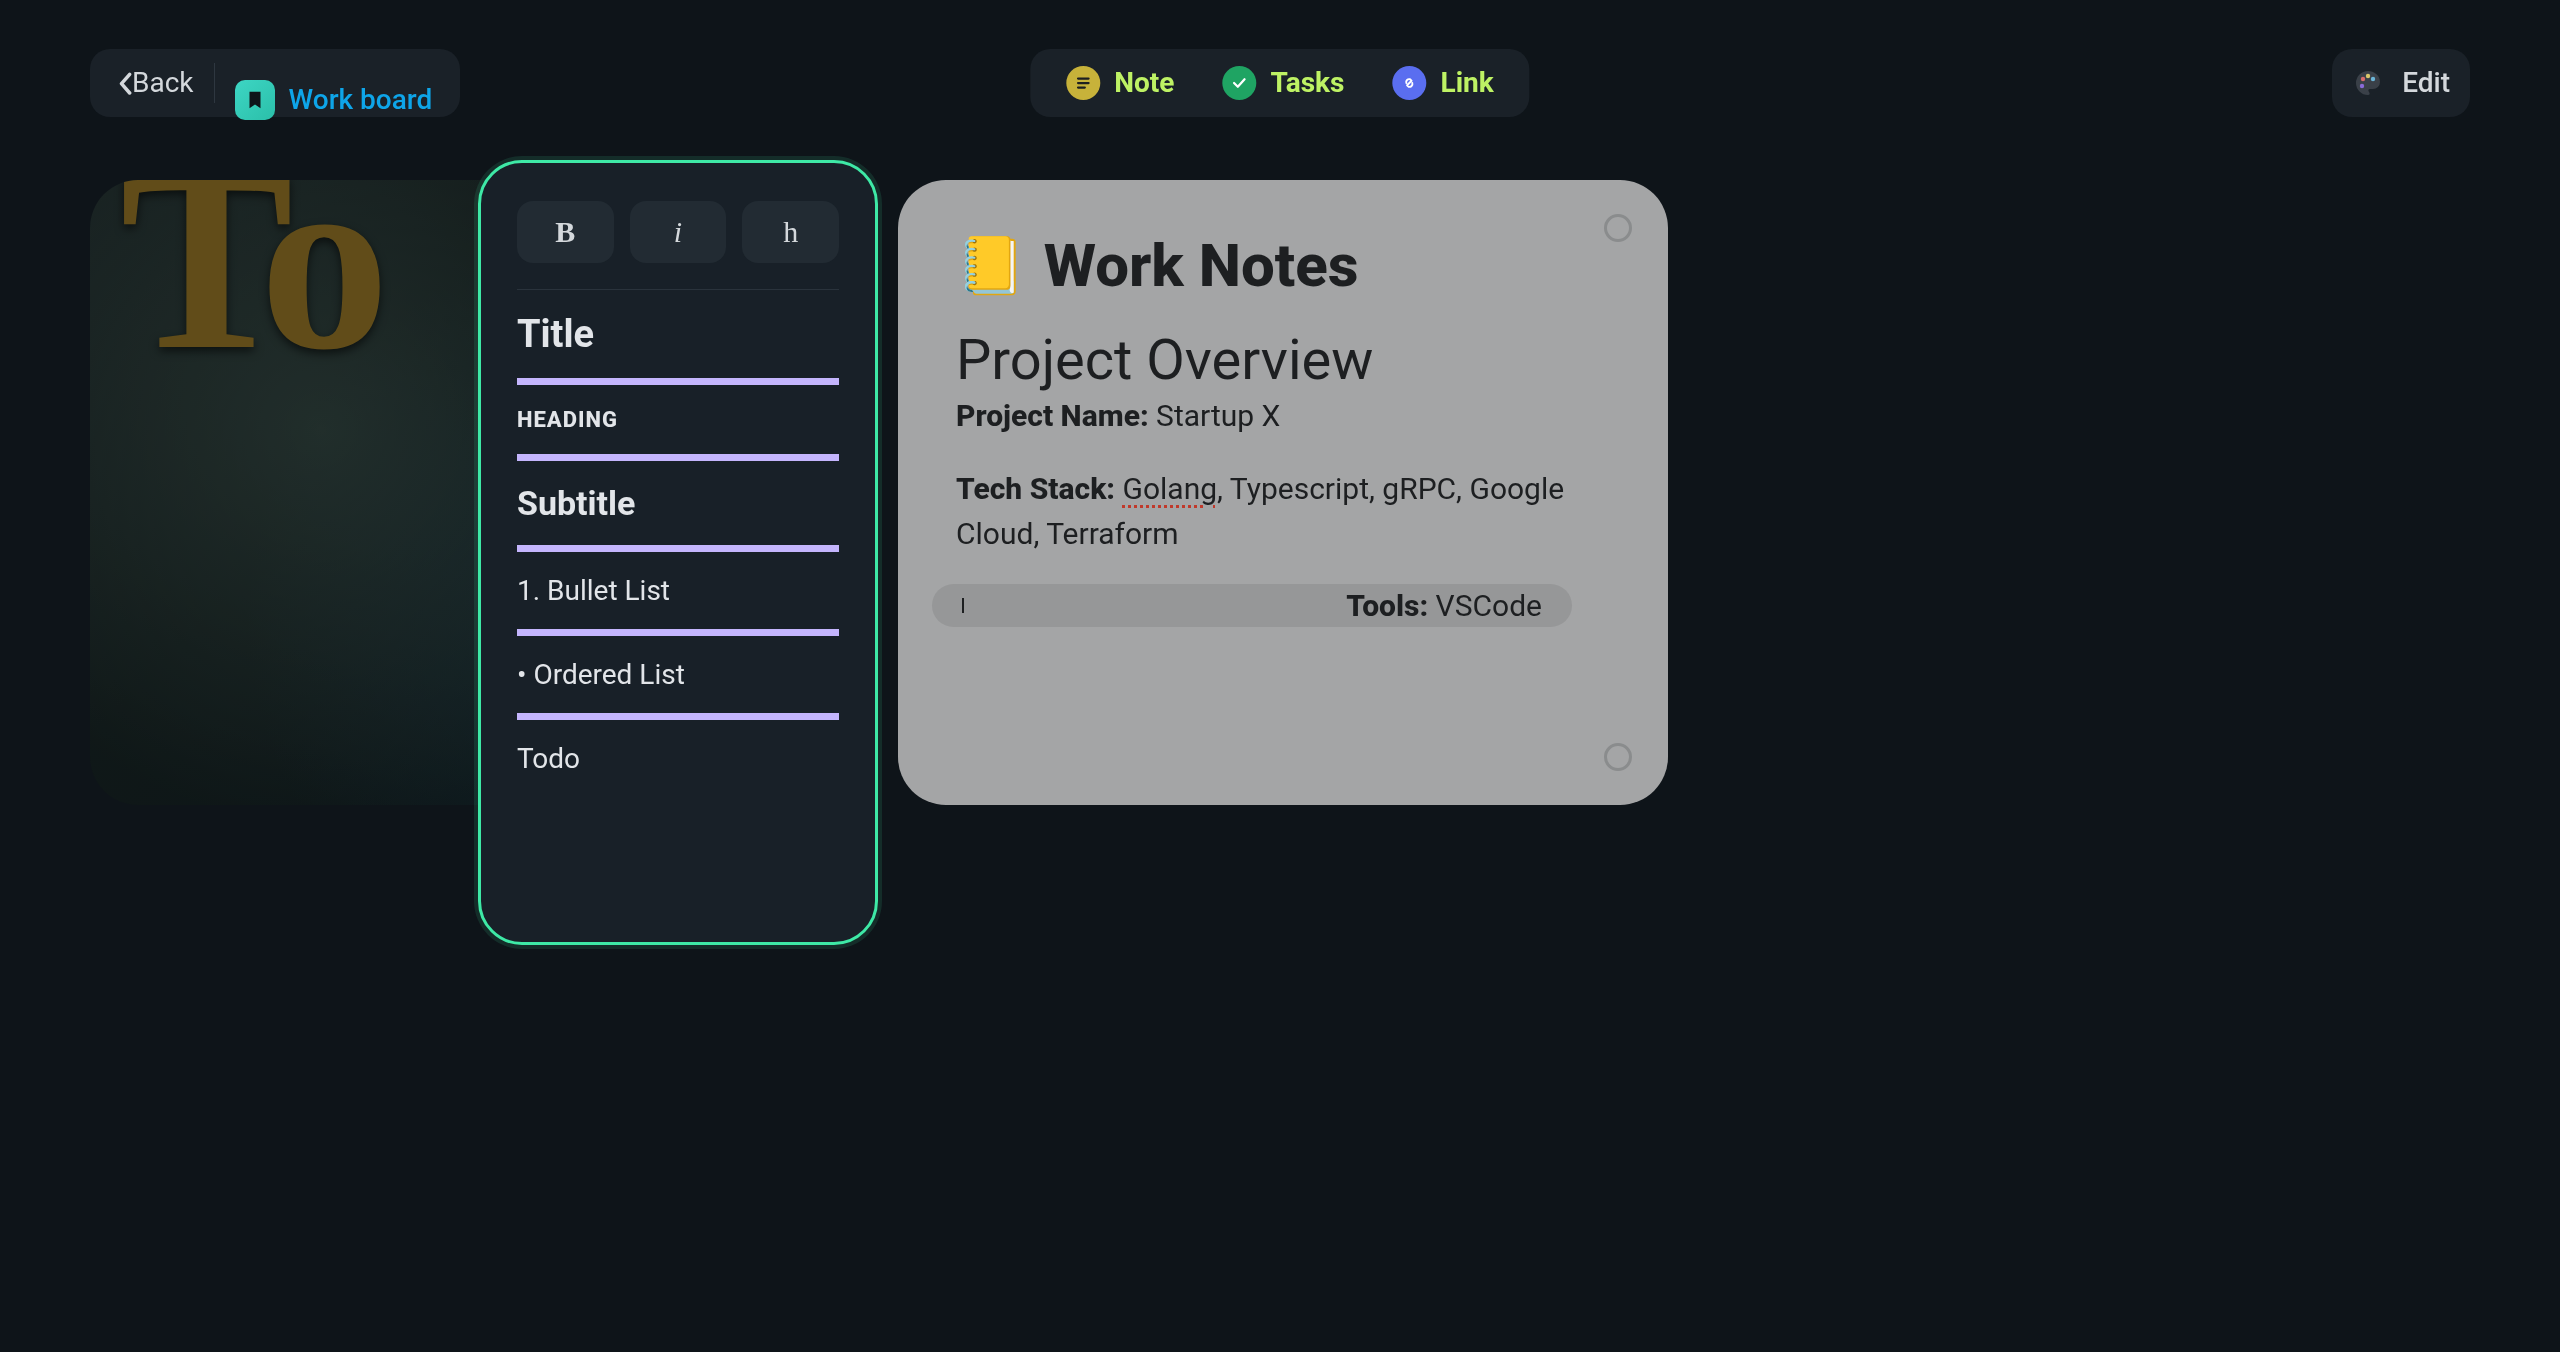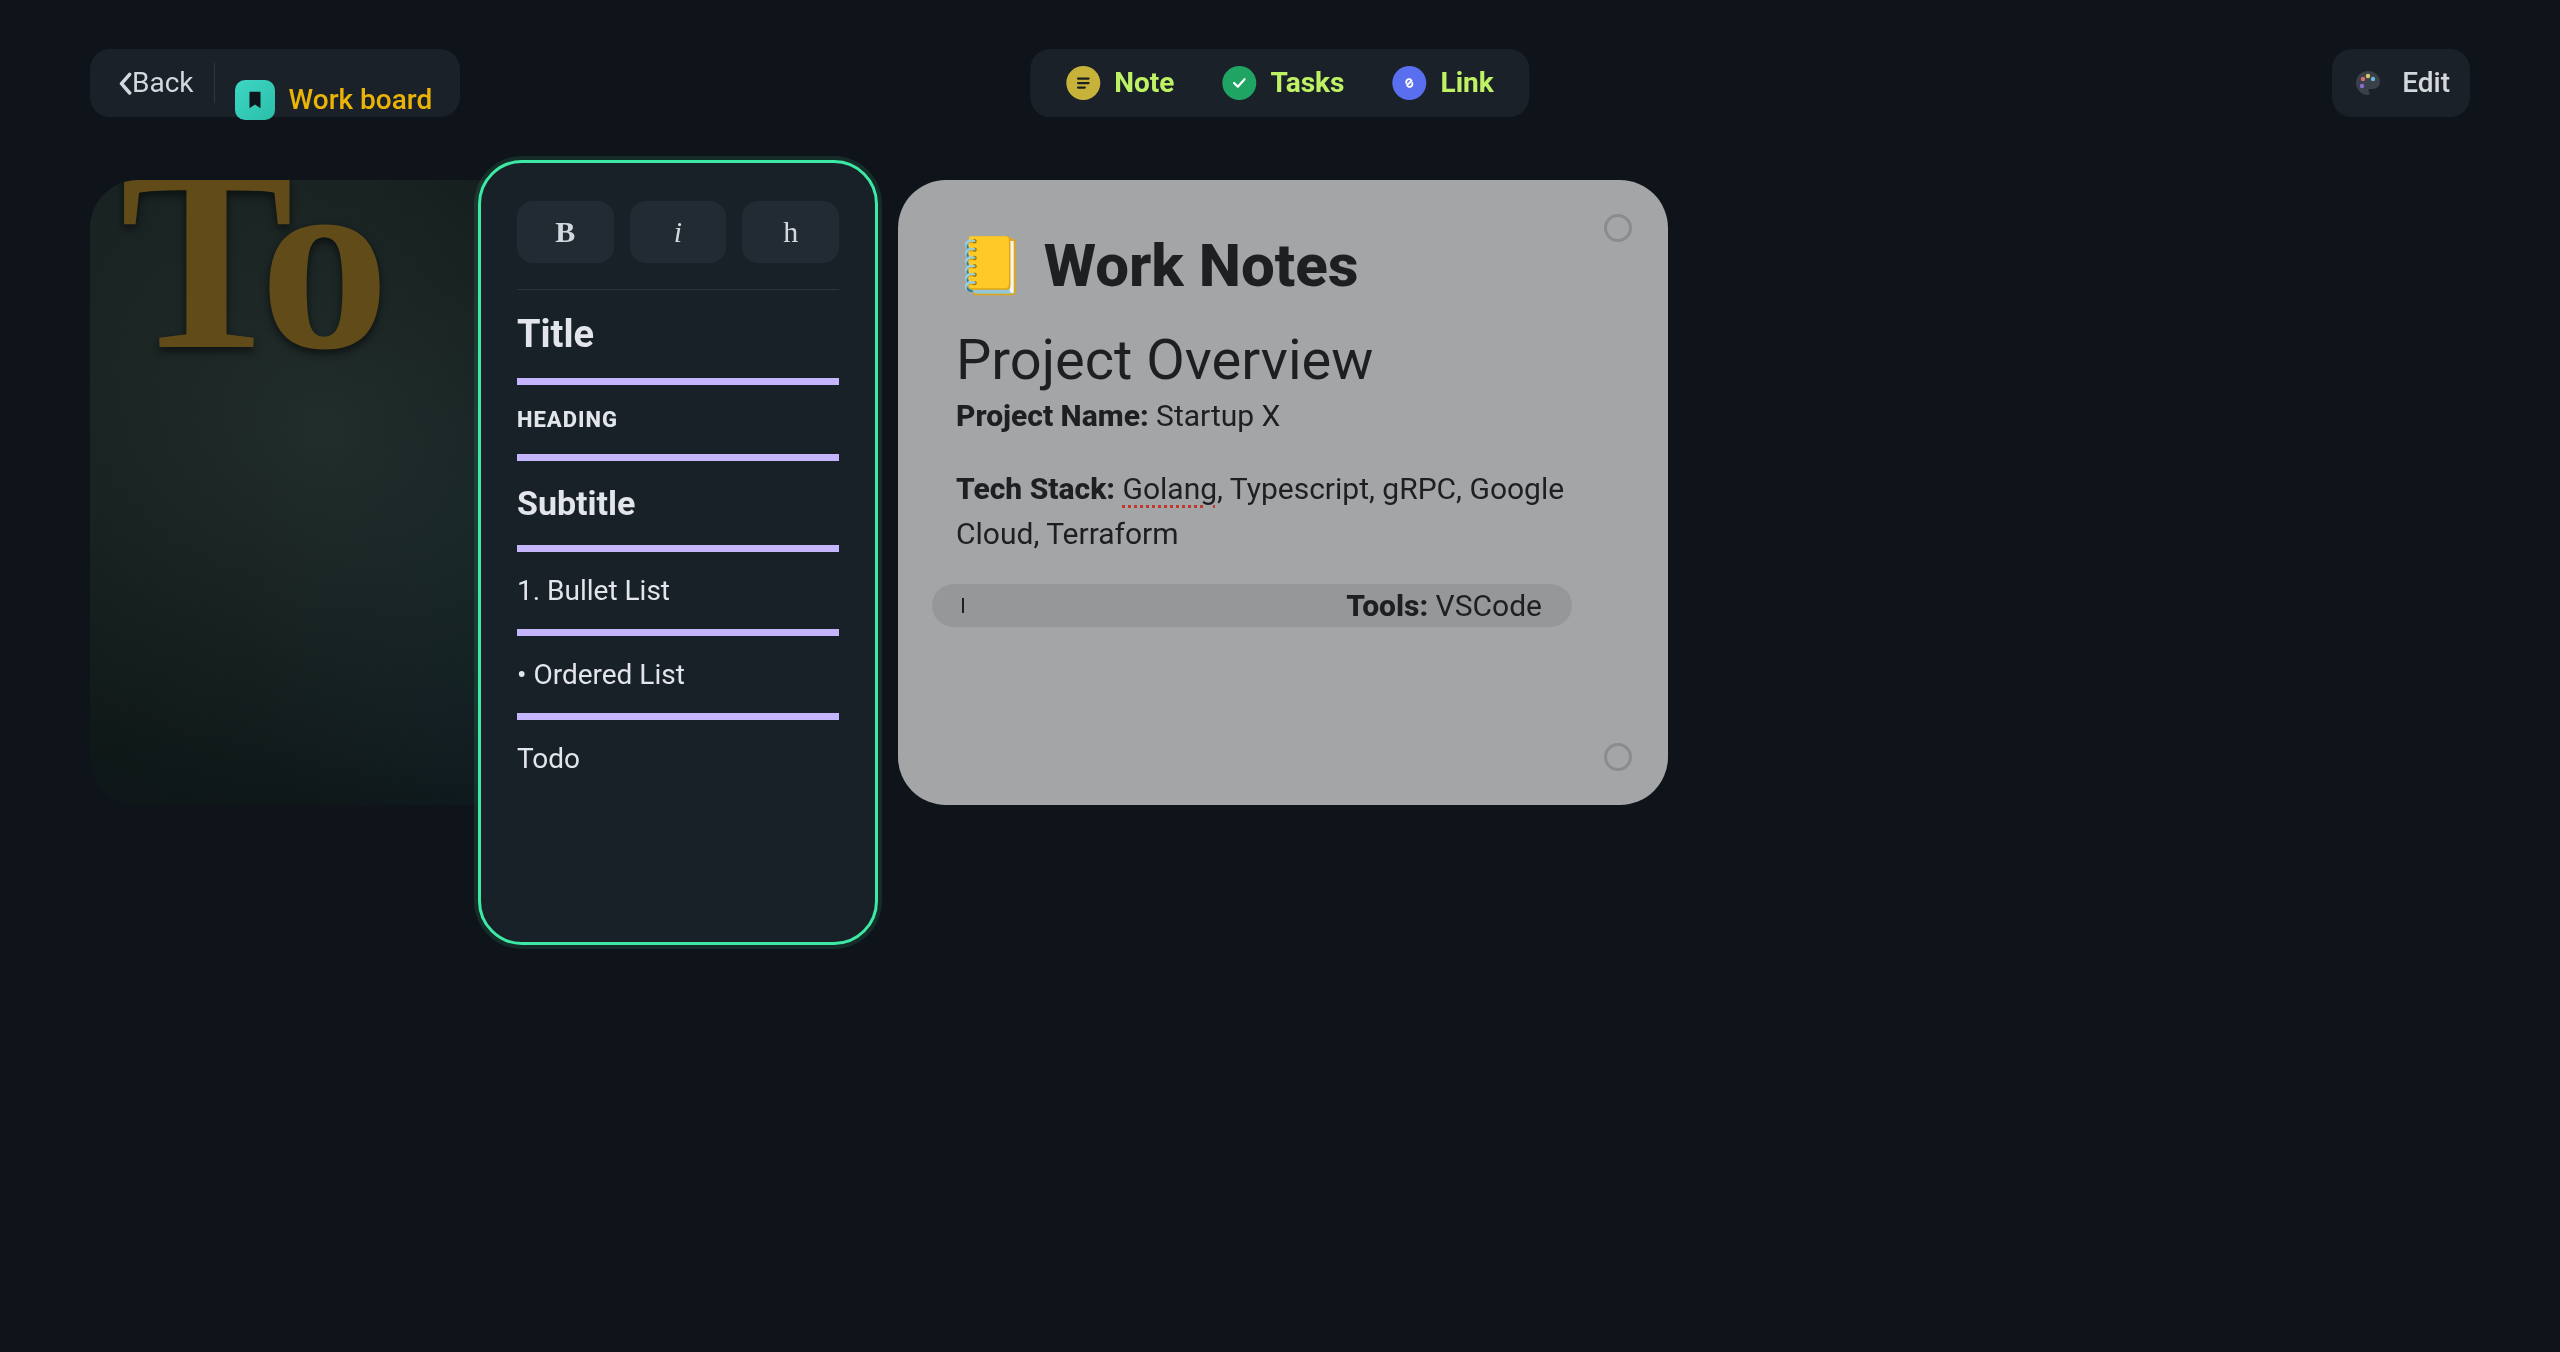--- a/index.html
+++ b/index.html
@@ -53,21 +53,21 @@
   .vdiv {
     width: 1px;
     height: 40px;
     background: #2e3740;
   }
   .board-chip {
     display: flex;
     align-items: center;
     gap: 14px;
     font-size: 28px;
-    color: #eab308;
+    color: #0ea5e9;
     font-weight: 500;
     margin-top: 34px;
   }
   .board-icon {
     width: 40px; height: 40px;
     border-radius: 10px;
     background: linear-gradient(135deg,#3dd6c4,#2bbfa9);
     display: flex; align-items:center; justify-content:center;
   }
   .board-icon svg { width: 22px; height: 22px; }

